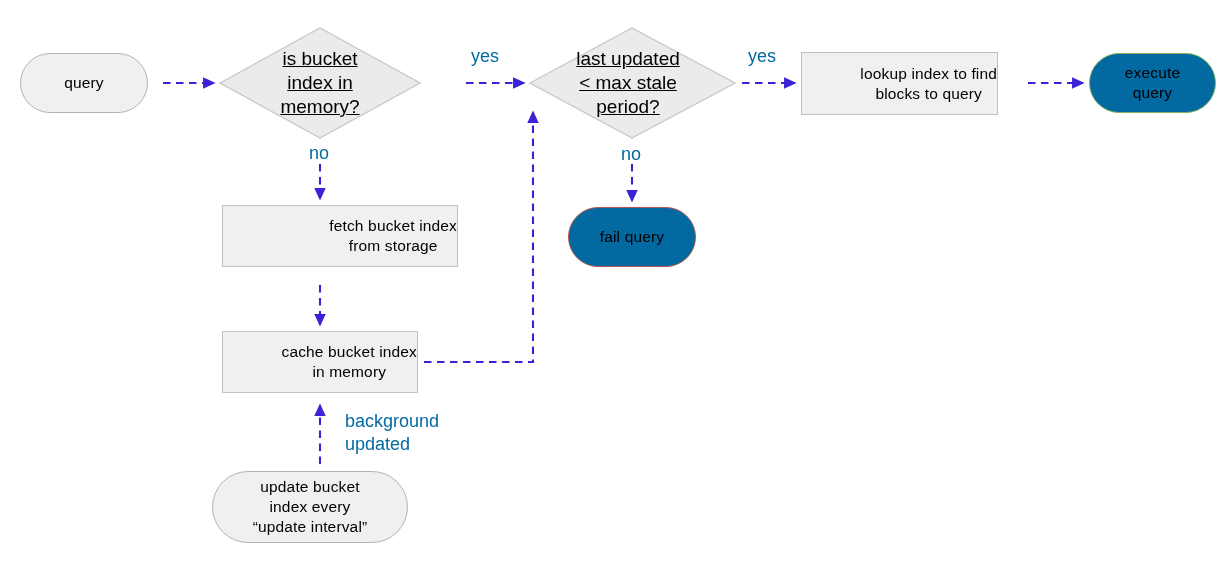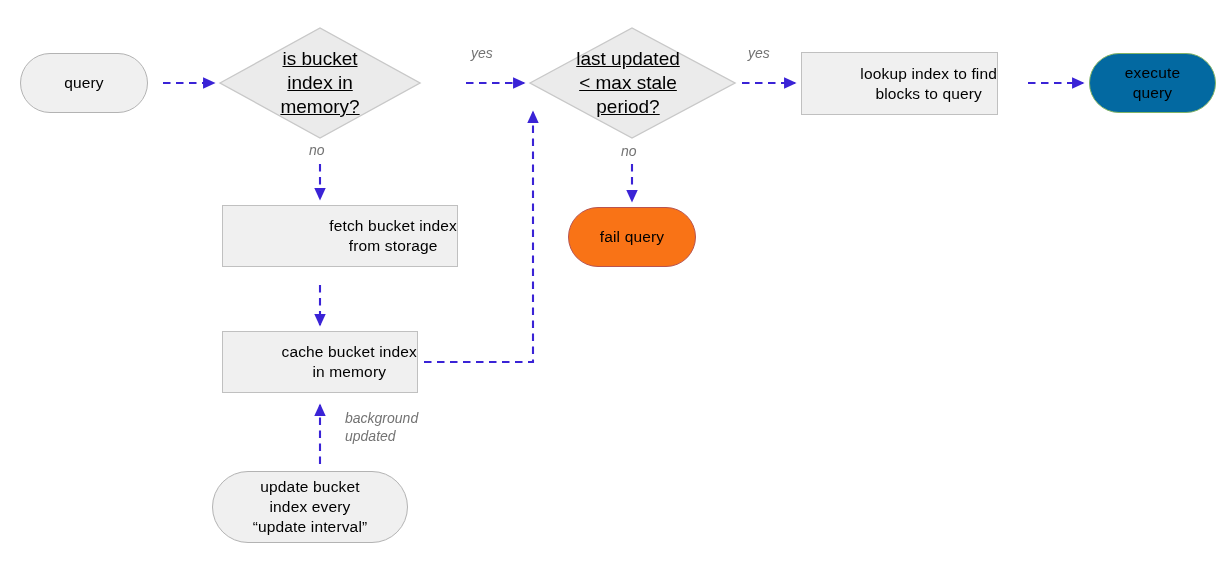--- a/index.html
+++ b/index.html
@@ -49,21 +49,21 @@
   .pill {
     border-radius: 999px;
     border: 1.4px solid #b3b3b3;
     background: #f0f0f0;
   }
   .pill.green {
     background: #0369a1;
     border-color: #82b366;
   }
   .pill.red {
-    background: #f97316;
+    background: #0369a1;
     border-color: #b85450;
     justify-content: center;
   }
 
   
   .rect {
     border: 1.4px solid #c0c0c0;
     background: #f0f0f0;
     justify-content: flex-end;
   }
@@ -77,23 +77,22 @@
     text-align: center;
     color: #000000;
     font-size: 19px;
     line-height: 1.28;
     white-space: pre-line;
     text-decoration: underline;
   }
 
   .edge-label {
     position: absolute;
-    font-style: italic;
-    font-size: 14px;
-    color: #737373;
+    font-size: 18px;
+    color: #0369a1;
     line-height: 1.26;
     white-space: pre-line;
   }
 </style>
 </head>
 <body>
 
 <div id="canvas">
 
   <svg id="edges" viewBox="0 0 1227 569" xmlns="http://www.w3.org/2000/svg">

